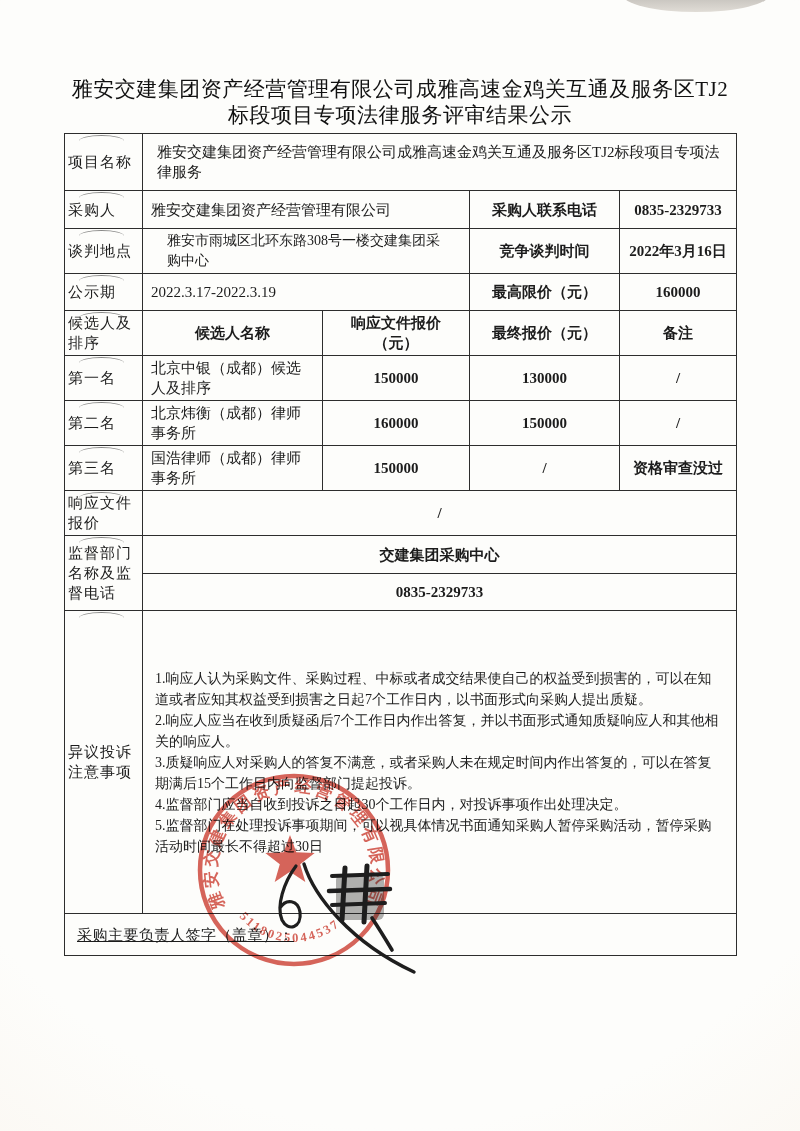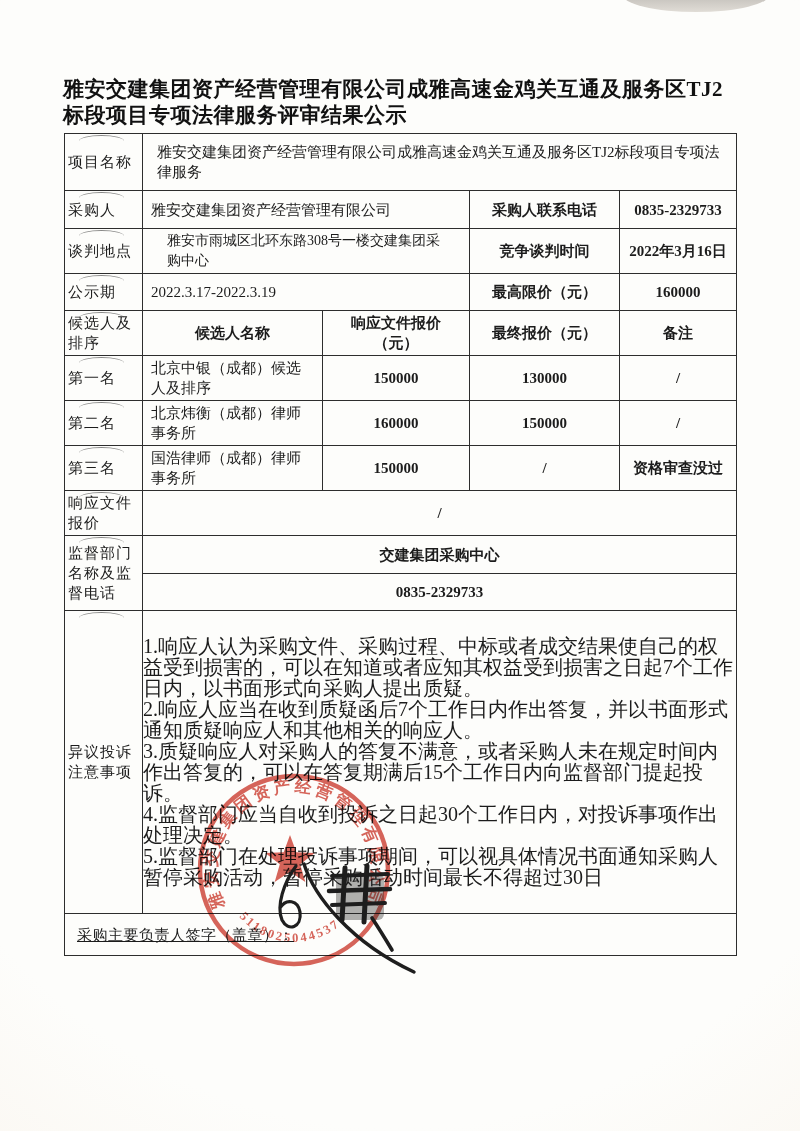--- a/index.html
+++ b/index.html
@@ -9,21 +9,21 @@
     color:#1c1c1c;
     background:radial-gradient(130% 105% at 50% 42%, #fdfdfb 55%, #f7eee2 100%);
   }
   .scan-shadow{
     position:absolute;left:622px;top:-6px;width:148px;height:18px;
     background:linear-gradient(#8e8880,#c9c2b8);
     border-radius:0 0 74px 74px / 0 0 18px 18px;opacity:.55;
   }
   .doc-title{
     position:absolute;top:76px;left:63px;width:674px;
-    font-size:21px;line-height:26px;font-weight:bold;
+    font-size:21px;line-height:26px;font-weight:normal;text-align:center;
     letter-spacing:.5px;color:#111;
   }
   table.main{
     position:absolute;top:133px;left:64px;width:673px;
     border-collapse:collapse;table-layout:fixed;
   }
   td{
     border:1.5px solid #2d2d2d;
     font-size:15px;line-height:20px;
     padding:2px 8px;vertical-align:middle;
@@ -32,21 +32,21 @@
   td.lbl{
     text-align:left;letter-spacing:1px;padding:2px 3px;position:relative;
   }
   td.lbl::before{ 
     content:"";position:absolute;top:1px;left:18%;width:58%;height:11px;
     border-top:1.4px solid rgba(40,40,40,.55);border-radius:50%;
   }
   td.center{text-align:center;font-weight:bold;}
   td.v-long{padding:2px 14px;}
   td.v-addr{font-size:14px;padding:2px 24px;}
-  td.obj{font-size:20px;line-height:21px;padding:4px 0;}
+  td.obj{font-size:14px;line-height:21px;padding:4px 12px;}
   td.obj .obj-item{margin:0;}
   td.sig{padding:4px 12px;letter-spacing:.5px;text-decoration:underline;}
   .stamp{
     position:absolute;left:194px;top:770px;width:200px;height:200px;
     opacity:.85;mix-blend-mode:multiply;z-index:3;
   }
   .handwriting{
     position:absolute;left:252px;top:850px;width:190px;height:135px;z-index:4;
   }
 </style>

